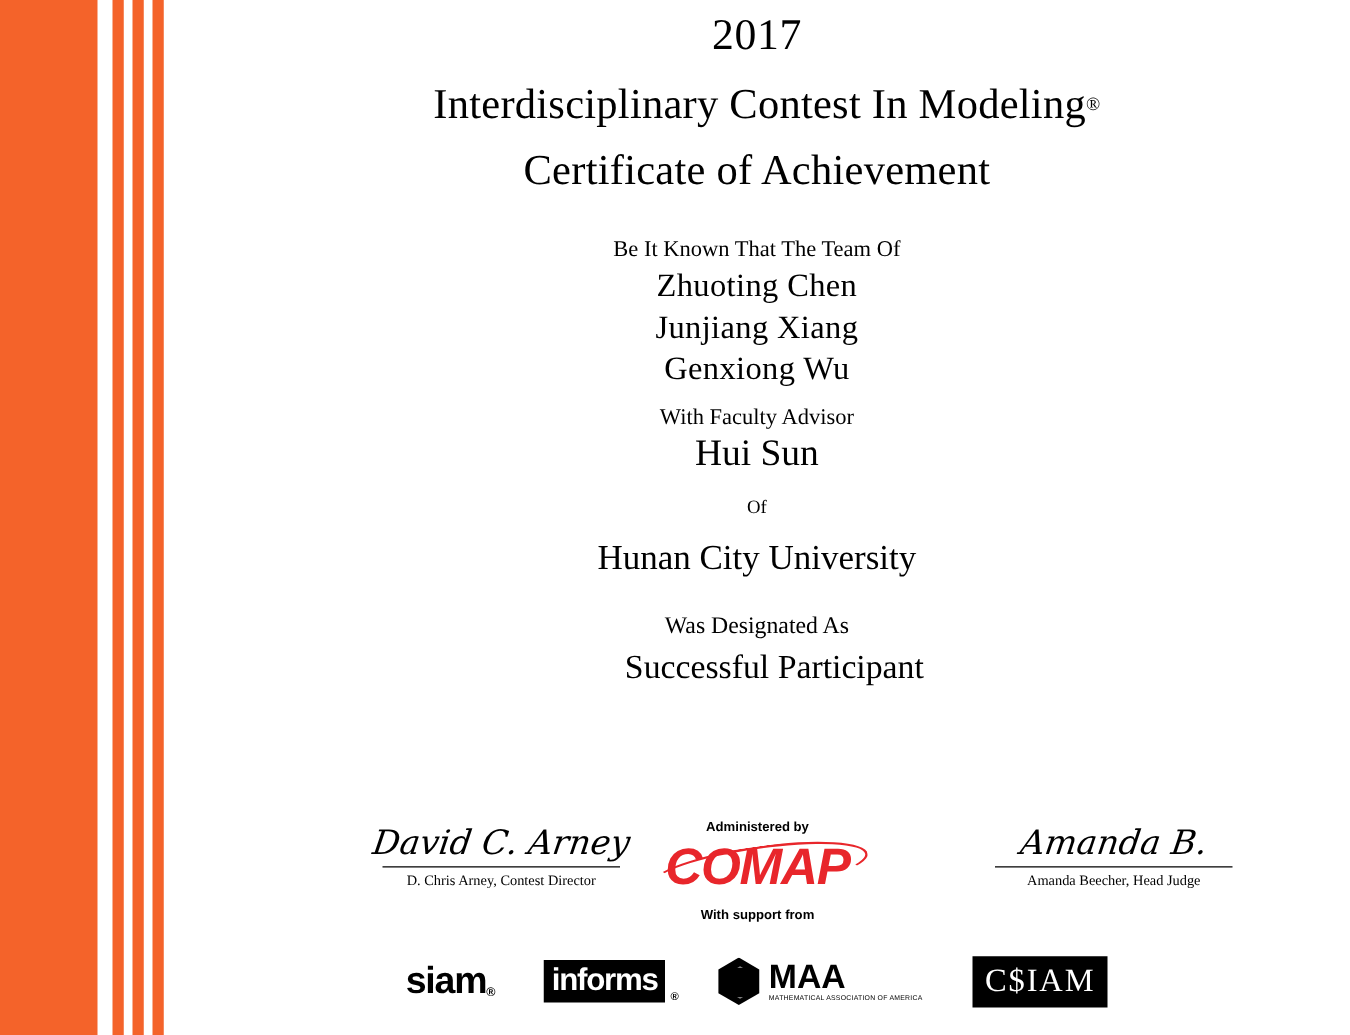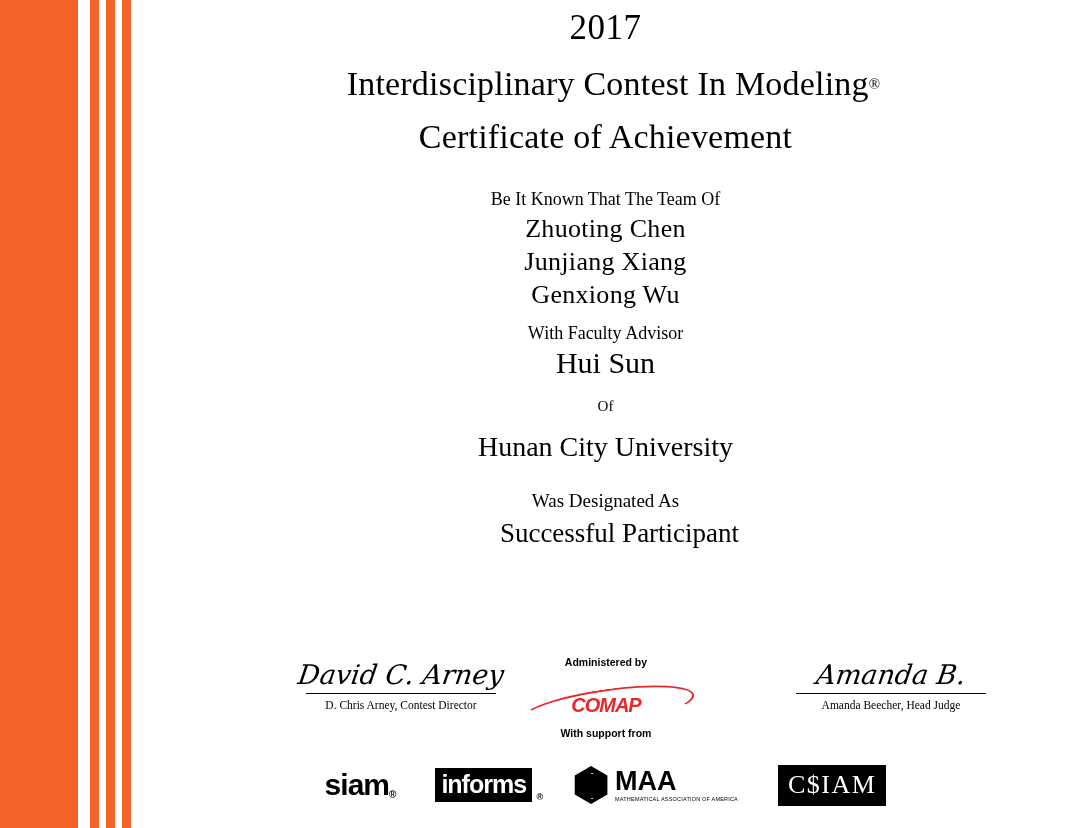--- a/index.html
+++ b/index.html
@@ -153,45 +153,45 @@
   .admin-by {
     font-size: 10.5px;
     font-weight: bold;
     font-family: "Liberation Sans", sans-serif;
     line-height: 14px;
   }
   .comap-logo {
     font-family: "Liberation Sans", sans-serif;
     font-weight: bold;
     font-style: italic;
-    font-size: 20px;
+    font-size: 41px;
     color: #E8262B;
     letter-spacing: -1px;
     line-height: 40px;
-    margin-top: 16px;
+    margin-top: 4px;
     position: relative;
   }
   .comap-logo .swoosh {
     position: absolute;
     left: 10px;
     top: 4px;
     width: 170px;
     height: 32px;
     border: 2.5px solid #E8262B;
     border-radius: 50%;
     border-left-color: transparent;
     border-bottom-color: transparent;
     transform: rotate(-8deg);
     pointer-events: none;
   }
   .with-support {
     font-size: 10.5px;
     font-weight: bold;
     font-family: "Liberation Sans", sans-serif;
-    margin-top: 1px;
+    margin-top: 12px;
     line-height: 14px;
   }
 
   
   .sponsors {
     position: absolute;
     left: 0;
     top: 760px;
     width: 949px;
     height: 50px;

